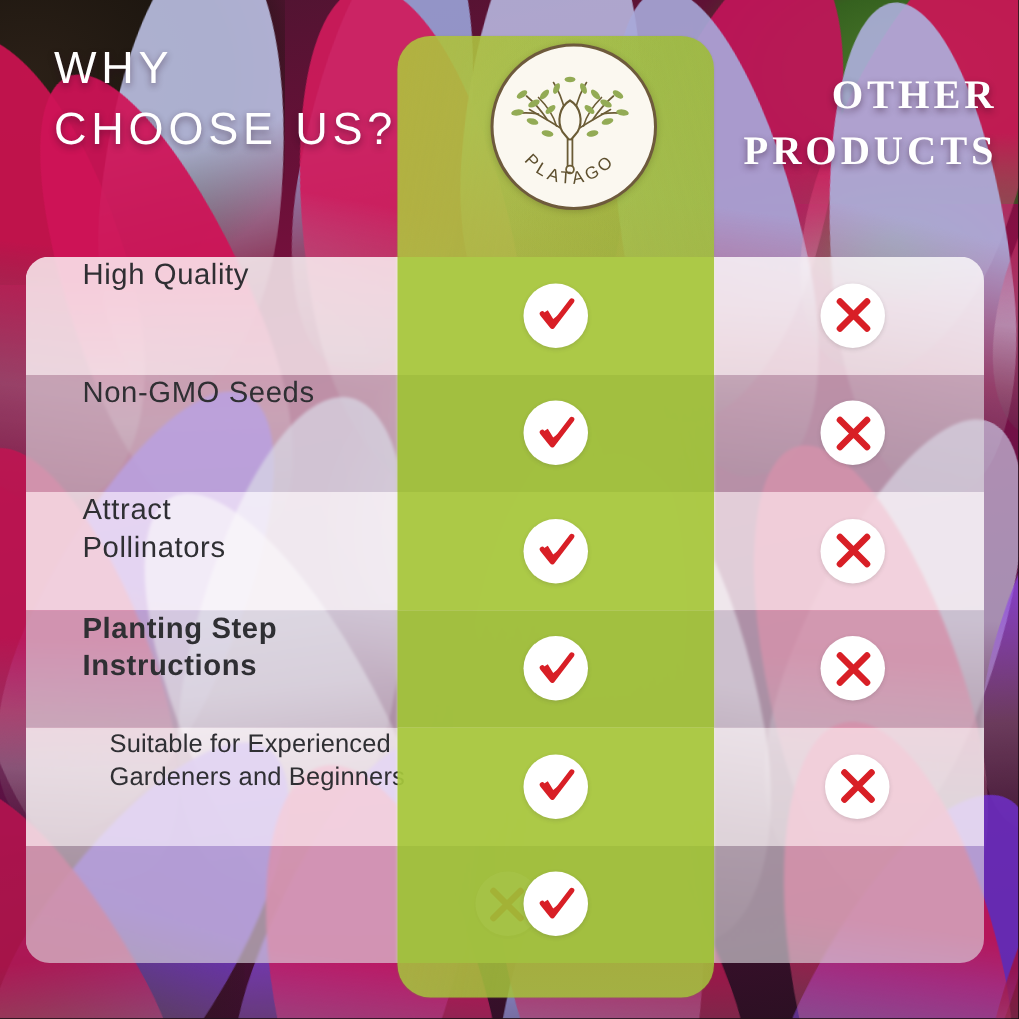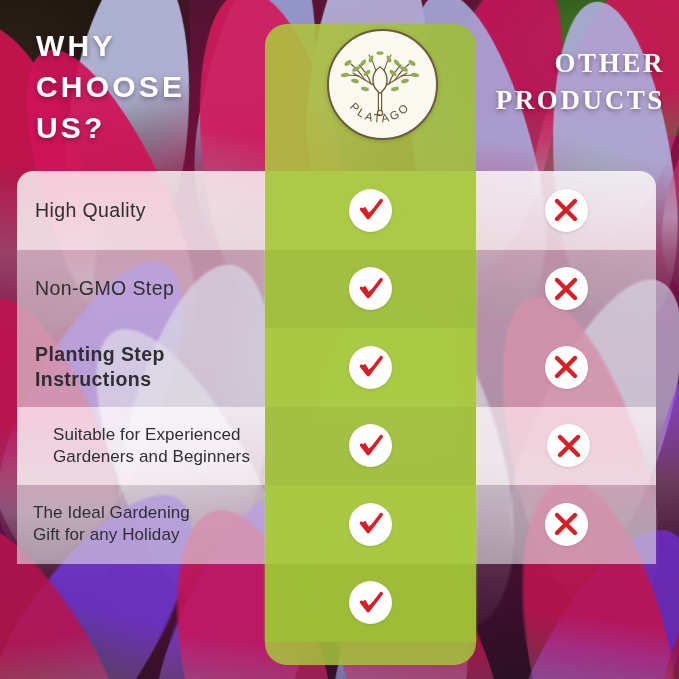--- a/index.html
+++ b/index.html
@@ -92,21 +92,21 @@
     position: absolute;
     inset: 0;
     pointer-events: none;
   }
   .title-left {
     position: absolute;
     left: 36px;
     top: 26px;
     width: 230px;
     color: #ffffff;
-    font-weight: bold;
+    font-weight: normal;
     font-size: 30px;
     line-height: 1.36;
     letter-spacing: 3.2px;
     text-shadow: 0 2px 5px rgba(40,10,30,0.45);
     pointer-events: auto;
   }
   .title-right {
     position: absolute;
     right: 14px;
     top: 45px;
@@ -145,21 +145,21 @@
     width: 639px;
     height: 471px;
     border-radius: 16px;
     overflow: hidden;
     backdrop-filter: blur(1px);
   }
   .row {
     position: relative;
     height: 78.5px;
     display: flex;
-    align-items: center;
+    padding-left: 20px;
   }
   .row.light  { background: rgba(255,252,252,0.80); }
   .row.dark   { background: rgba(225,222,228,0.62); }
 
   .cell-feature {
     width: 248px;
     padding-left: 18px;
     box-sizing: border-box;
     color: #2f2f33;
     font-size: 19.5px;
@@ -318,21 +318,33 @@
           <div class="cell-mark"></div>
           <div class="cell-mark other">
             <div class="mark-circle">
               <svg width="28" height="28" viewBox="0 0 28 28">
                 <path d="M5 5 L23 23 M23 5 L5 23" stroke="#d81f26" stroke-width="4.4" stroke-linecap="round"></path>
               </svg>
             </div>
           </div>
         </div>
         <div class="row dark">
-          <div class="cell-feature" style="white-space: pre-line;">Non-GMO Step</div>
+          <div class="cell-feature" style="white-space: pre-line;">Non-GMO Seeds</div>
+          <div class="cell-mark"></div>
+          <div class="cell-mark other">
+            <div class="mark-circle">
+              <svg width="28" height="28" viewBox="0 0 28 28">
+                <path d="M5 5 L23 23 M23 5 L5 23" stroke="#d81f26" stroke-width="4.4" stroke-linecap="round"></path>
+              </svg>
+            </div>
+          </div>
+        </div>
+        <div class="row light">
+          <div class="cell-feature" style="white-space: pre-line;">Attract
+Pollinators</div>
           <div class="cell-mark"></div>
           <div class="cell-mark other">
             <div class="mark-circle">
               <svg width="28" height="28" viewBox="0 0 28 28">
                 <path d="M5 5 L23 23 M23 5 L5 23" stroke="#d81f26" stroke-width="4.4" stroke-linecap="round"></path>
               </svg>
             </div>
           </div>
         </div>
         <div class="row dark">
@@ -353,22 +365,20 @@
           <div class="cell-mark"></div>
           <div class="cell-mark other">
             <div class="mark-circle">
               <svg width="28" height="28" viewBox="0 0 28 28">
                 <path d="M5 5 L23 23 M23 5 L5 23" stroke="#d81f26" stroke-width="4.4" stroke-linecap="round"></path>
               </svg>
             </div>
           </div>
         </div>
         <div class="row dark">
-          <div class="cell-feature small" style="white-space: pre-line;">The Ideal Gardening
-Gift for any Holiday</div>
           <div class="cell-mark"></div>
           <div class="cell-mark other">
             <div class="mark-circle">
               <svg width="28" height="28" viewBox="0 0 28 28">
                 <path d="M5 5 L23 23 M23 5 L5 23" stroke="#d81f26" stroke-width="4.4" stroke-linecap="round"></path>
               </svg>
             </div>
           </div>
         </div>
       </div>

